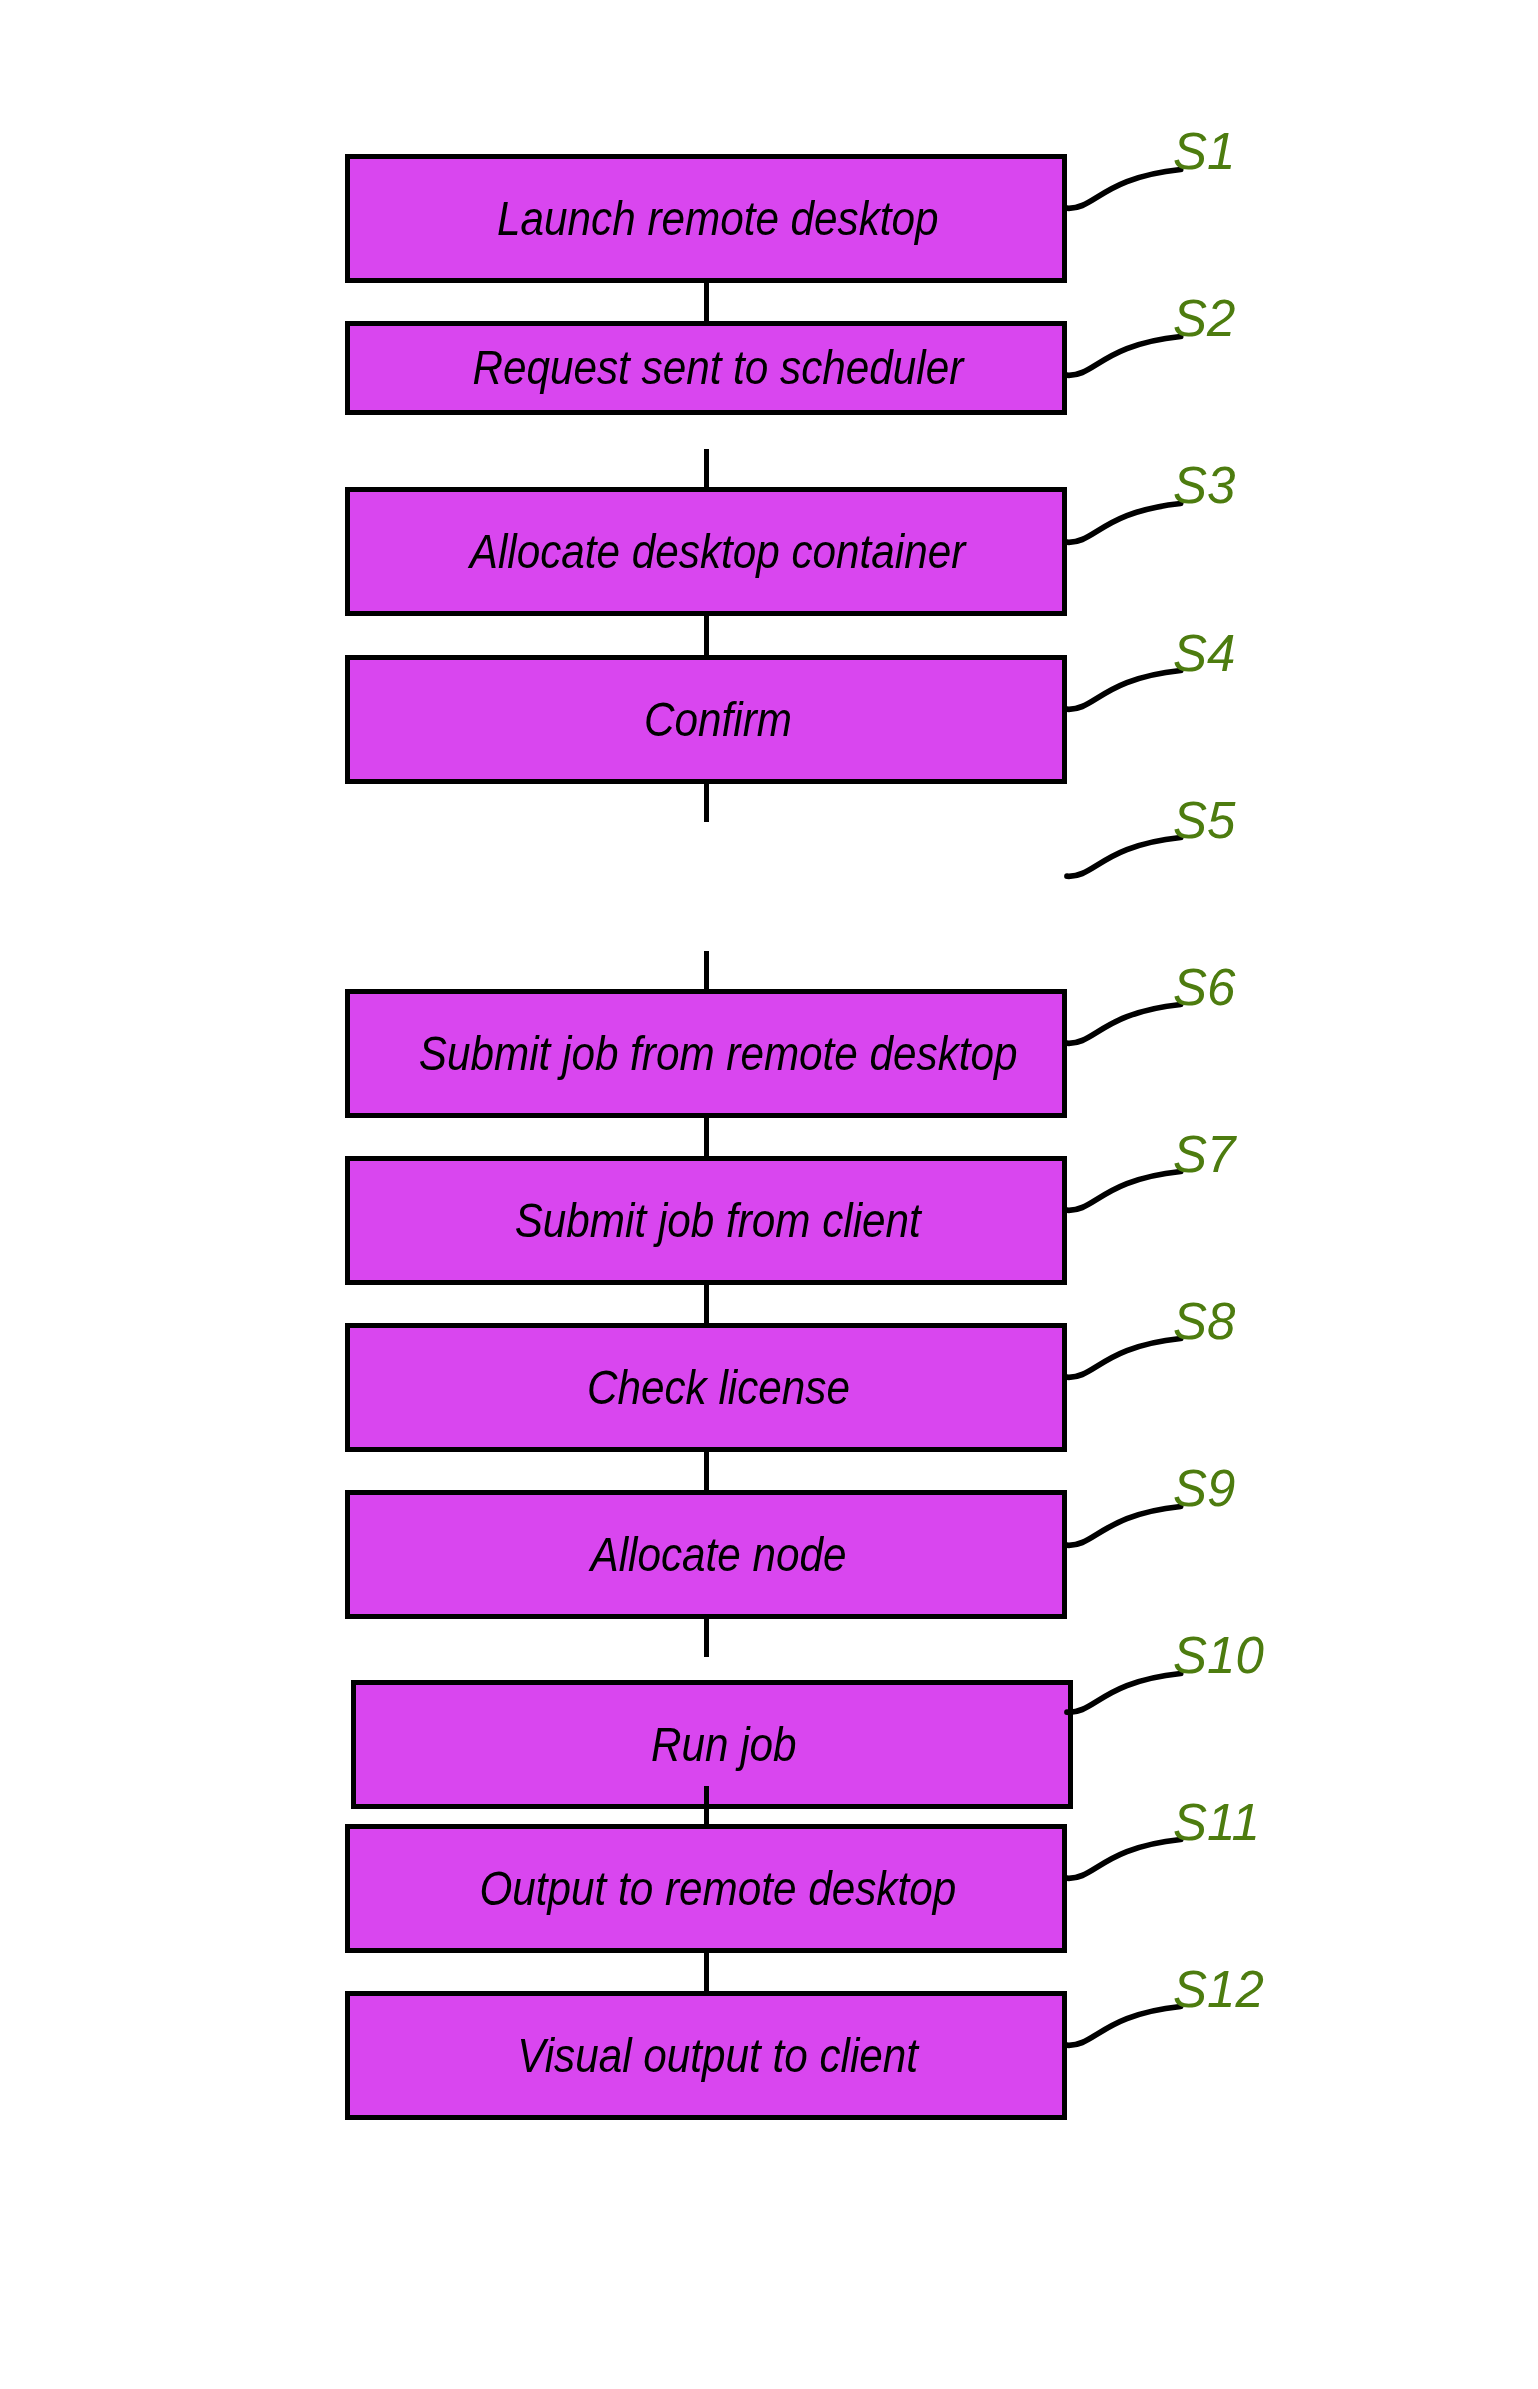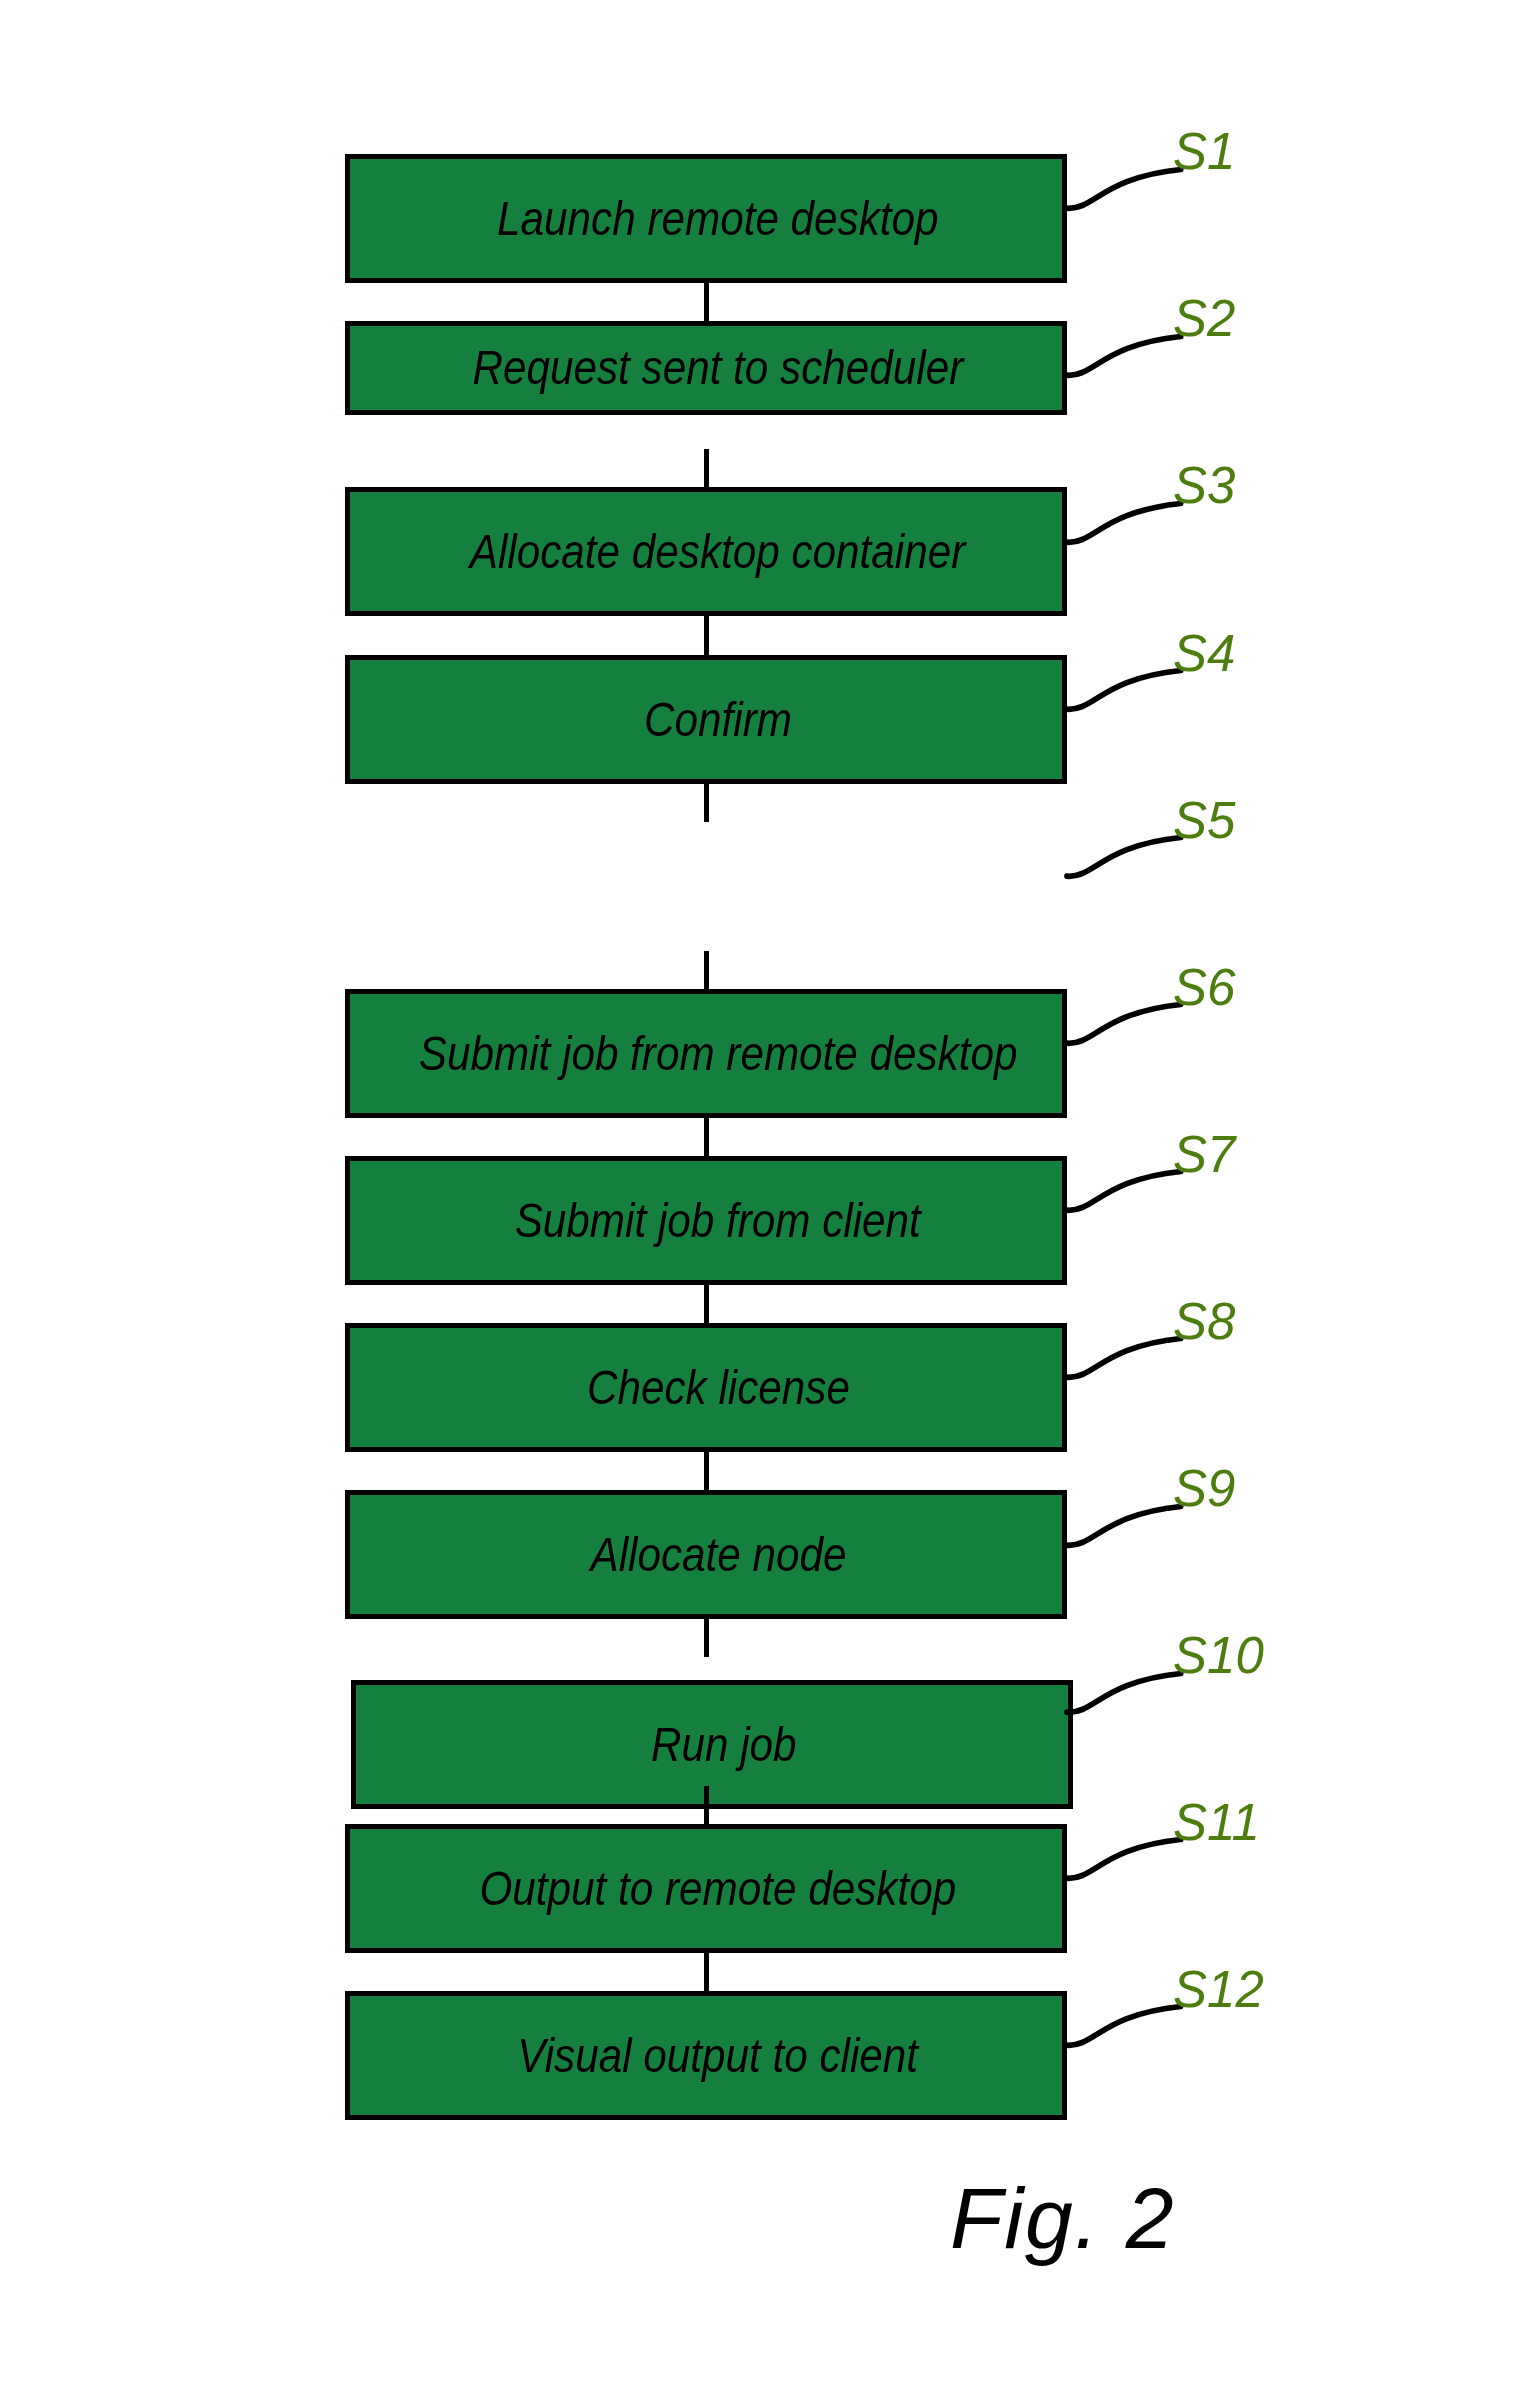--- a/index.html
+++ b/index.html
@@ -18,21 +18,21 @@
     width: 1538px;
     height: 2389px;
     background: #ffffff;
     overflow: hidden;
   }
 
   
   .flow-box {
     position: absolute;
     box-sizing: border-box;
-    background: #15803d;
+    background: #d946ef;
     border: 5.8px solid #000000;
     display: flex;
     align-items: center;
     justify-content: center;
     overflow: hidden;
     padding-left: 24px;
   }
 
   .flow-box-label {
     display: block;
@@ -84,21 +84,20 @@
     letter-spacing: 1.7px;
     color: #000000;
     white-space: nowrap;
   }
 </style>
 </head>
 <body>
 
 <div id="figure-canvas">
 
-  <div id="figure-caption">Fig. 2</div>
 <div class="flow-box" style="left: 345px; top: 154px; width: 722px; height: 129px;">
       <span class="flow-box-label" style="transform: scaleX(0.88);">Launch remote desktop</span>
     </div>
     <div class="connector" style="left: 704px; top: 283px; height: 38px;"></div>
     <svg class="leader-svg" width="140" height="99" viewBox="0 -90 170 120" style="left: 1067px; top: 134px;">
       <path d="M 0 0 C 34 2 42 -37 138 -47" fill="none" stroke="#000000" stroke-width="7" stroke-linecap="round"></path>
     </svg>
     <div class="step-label" style="left: 1173px; top: 126px;">S1</div>
     <div class="flow-box" style="left: 345px; top: 321px; width: 722px; height: 94px;">
       <span class="flow-box-label" style="transform: scaleX(0.88);">Request sent to scheduler</span>

